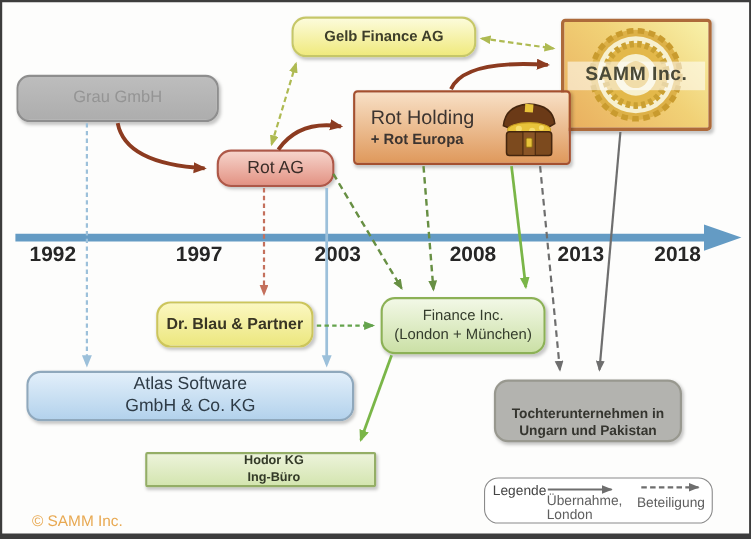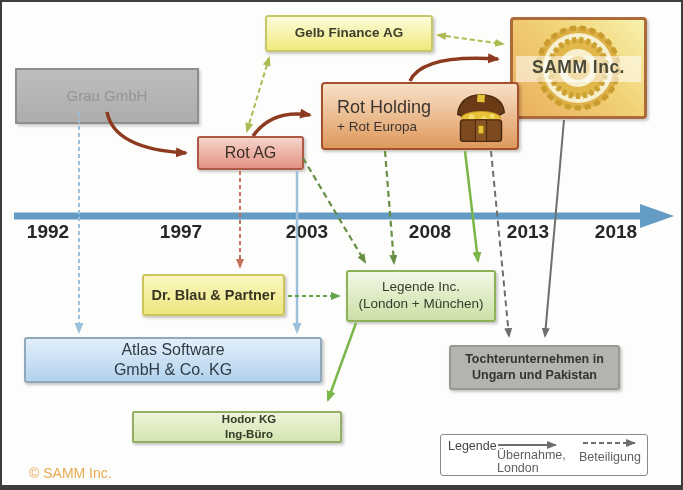--- a/index.html
+++ b/index.html
@@ -1,47 +1,47 @@
 <!DOCTYPE html>
 <html><head>
 <meta charset="utf-8">
 <style>
   html,body{margin:0;padding:0;background:#e9e9e9;font-family:"Liberation Sans",sans-serif;}
   #stage{position:relative;width:679px;height:483px;background:#fdfdfc;
          border:2px solid #3d3d3d;border-bottom-width:5px;overflow:hidden;}
   .box{position:absolute;display:flex;flex-direction:column;align-items:center;justify-content:center;
-       text-align:center;box-sizing:border-box;border-radius:3px;line-height:1.25;
+       text-align:center;box-sizing:border-box;border-radius:13px;line-height:1.25;
        box-shadow:1.5px 2px 3px rgba(0,0,0,.22);}
   .box .l1,.box .l2{display:block;width:100%;}
-  #box-grau{left:13px;top:66px;width:184px;height:56px;background:linear-gradient(#bdbdbd,#adadad);
-            border:2px solid #8e8e8e;color:#949494;font-size:15px;border-radius:0;}
+  #box-grau{left:13px;top:66px;width:184px;height:43px;background:linear-gradient(#bdbdbd,#adadad);
+            border:2px solid #8e8e8e;color:#949494;font-size:15px;border-radius:12px;}
   #box-gelb{left:263px;top:13px;width:168px;height:37px;background:linear-gradient(#fcfbda,#f0ea7e);
             border:2px solid #c6c768;color:#3e3e2a;font-size:13.5px;font-weight:bold;}
   #box-samm{left:508px;top:15px;width:137px;height:102px;border:3px solid #ad6a3a;border-radius:4px;
             background:linear-gradient(225deg,#f8f2ab 0%,#f1d176 45%,#e9ae5e 100%);}
   #box-samm .logo{position:absolute;left:0;top:0;}
   #box-samm .band{position:absolute;left:3px;top:36px;width:125px;height:26px;background:rgba(255,255,255,.55);}
   #box-samm .name{position:relative;z-index:2;font-size:17.5px;font-weight:bold;color:#4a4a38;letter-spacing:.5px;}
   #box-rotholding{left:319px;top:80px;width:198px;height:68px;background:linear-gradient(#f8e0c6,#df995c);
             border:2px solid #a4502f;border-radius:4px;align-items:flex-start;padding-left:14px;}
   #box-rotholding .l1{font-size:18px;color:#3c3430;text-align:left;}
-  #box-rotholding .l2{font-size:13.5px;font-weight:normal;color:#3c3430;text-align:left;}
+  #box-rotholding .l2{font-size:13.5px;font-weight:bold;color:#3c3430;text-align:left;}
   #box-rotholding .chest{position:absolute;right:8px;top:7px;}
   #box-rotag{left:195px;top:134px;width:107px;height:34px;background:linear-gradient(#f6d3ca,#e39384);
             border:2px solid #ae5848;color:#3a2d28;font-size:16px;justify-content:center;}
   #box-drblau{left:140px;top:272px;width:143px;height:42px;background:linear-gradient(#fbf7c0,#ece77f);
             border:2px solid #ccc55c;color:#393524;font-size:14.5px;font-weight:bold;}
   #box-webdev{left:344px;top:268px;width:150px;height:52px;background:linear-gradient(#f2f8e6,#cbe0a6);
             border:2px solid #8cb156;color:#343c2c;font-size:13.5px;}
   #box-atlas{left:22px;top:335px;width:298px;height:46px;background:linear-gradient(#e2effa,#b3d2ec);
             border:2px solid #8fa8bc;color:#2e3b46;font-size:16px;}
   #box-hodor{left:130px;top:409px;width:210px;height:32px;background:linear-gradient(#ecf3da,#d4e5b0);
             border:2px solid #94ae66;color:#333a28;font-size:11.5px;font-weight:bold;border-radius:2px;line-height:1.3;padding-left:24px;}
-  #box-tochter{left:447px;top:343px;width:171px;height:45px;background:#b3b3af;
-            border:2px solid #98988f;color:#35352f;font-size:12.5px;font-weight:bold;}
+  #box-tochter{left:447px;top:343px;width:171px;height:57px;background:#b3b3af;
+            border:2px solid #98988f;color:#35352f;font-size:12.5px;font-weight:bold;justify-content:flex-end;}
   .year{position:absolute;top:219px;transform:translateX(-50%);font-size:19px;font-weight:bold;color:#262626;}
   #legend{position:absolute;left:438px;top:432px;width:208px;height:42px;border:1.5px solid #8a8a8a;
           background:#fff;box-sizing:border-box;box-shadow:none;}
   #legend .title{position:absolute;left:7px;top:4px;font-size:12.5px;color:#454545;}
   #legend .lab1{position:absolute;left:56px;top:13px;font-size:12.5px;color:#5f5f5f;}
   #legend .lab2{position:absolute;left:56px;top:26px;font-size:12.5px;color:#5f5f5f;}
   #legend .lab3{position:absolute;left:138px;top:15px;font-size:12.5px;color:#5f5f5f;}
   #copyright{position:absolute;left:27px;top:463px;font-size:14px;color:#e8a952;}
   #arrow-layer{position:absolute;left:0;top:0;z-index:6;pointer-events:none;}
   .node-layer{position:absolute;left:0;top:0;width:100%;height:100%;z-index:2;}
@@ -94,21 +94,21 @@
 
     <div class="box" id="box-rotag">
       <span>Rot AG</span>
     </div>
 
     <div class="box" id="box-drblau">
       <span>Dr. Blau &amp; Partner</span>
     </div>
 
     <div class="box" id="box-webdev">
-      <span class="l1">Legende Inc.</span>
+      <span class="l1">Finance Inc.</span>
       <span class="l2">(London + München)</span>
     </div>
 
     <div class="box" id="box-atlas">
       <span class="l1">Atlas Software</span>
       <span class="l2">GmbH &amp; Co. KG</span>
     </div>
 
     <div class="box" id="box-hodor">
       <span class="l1">Hodor KG</span>

